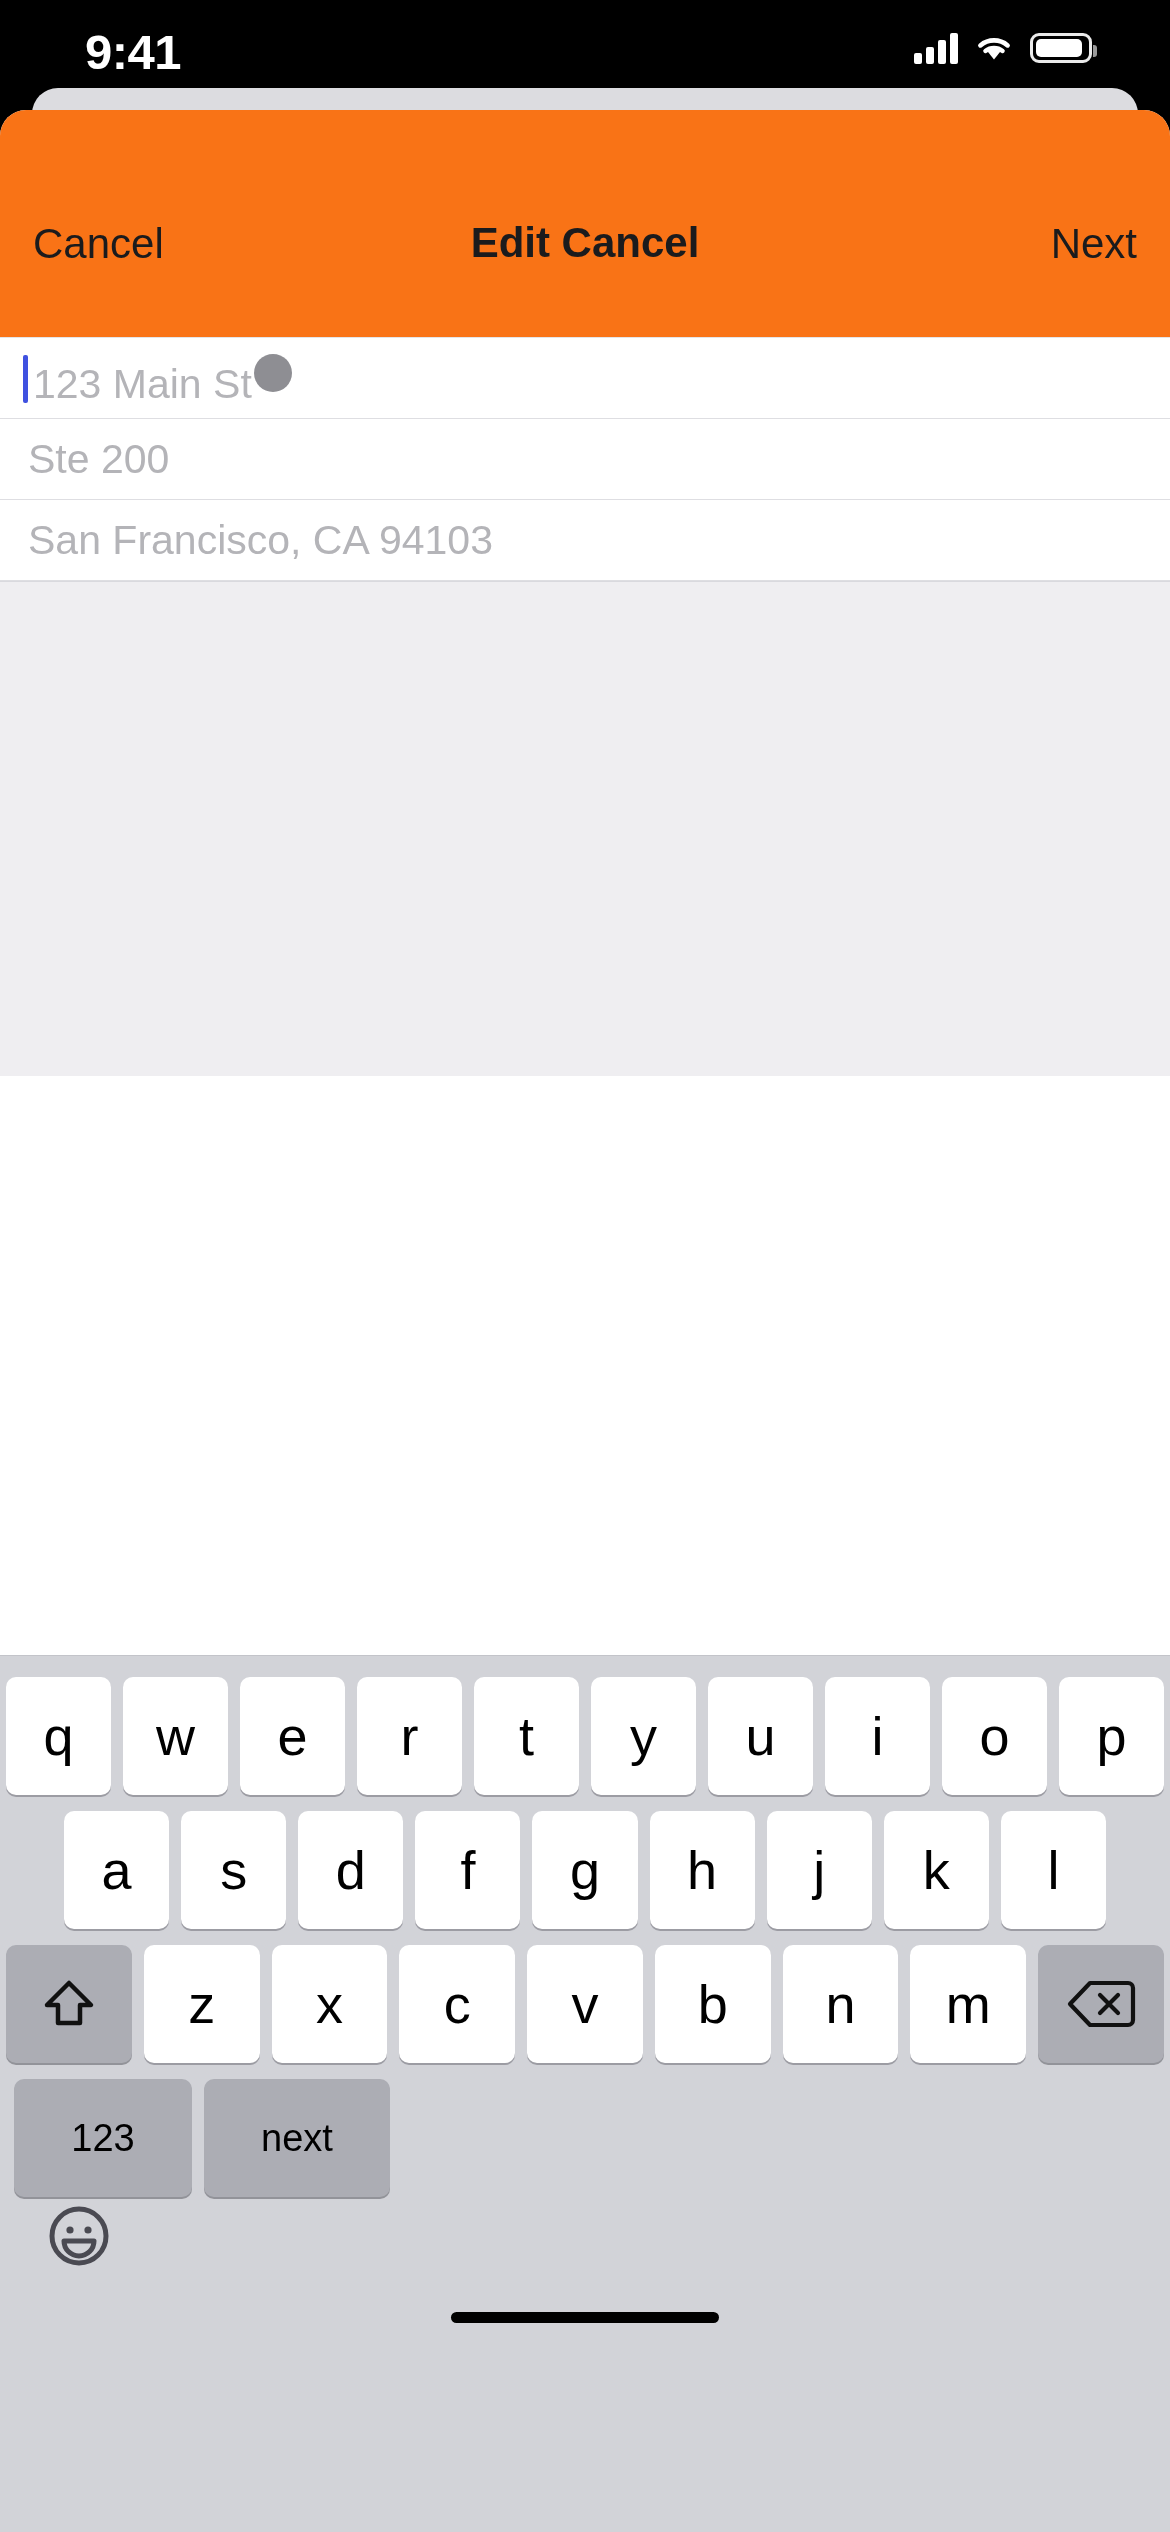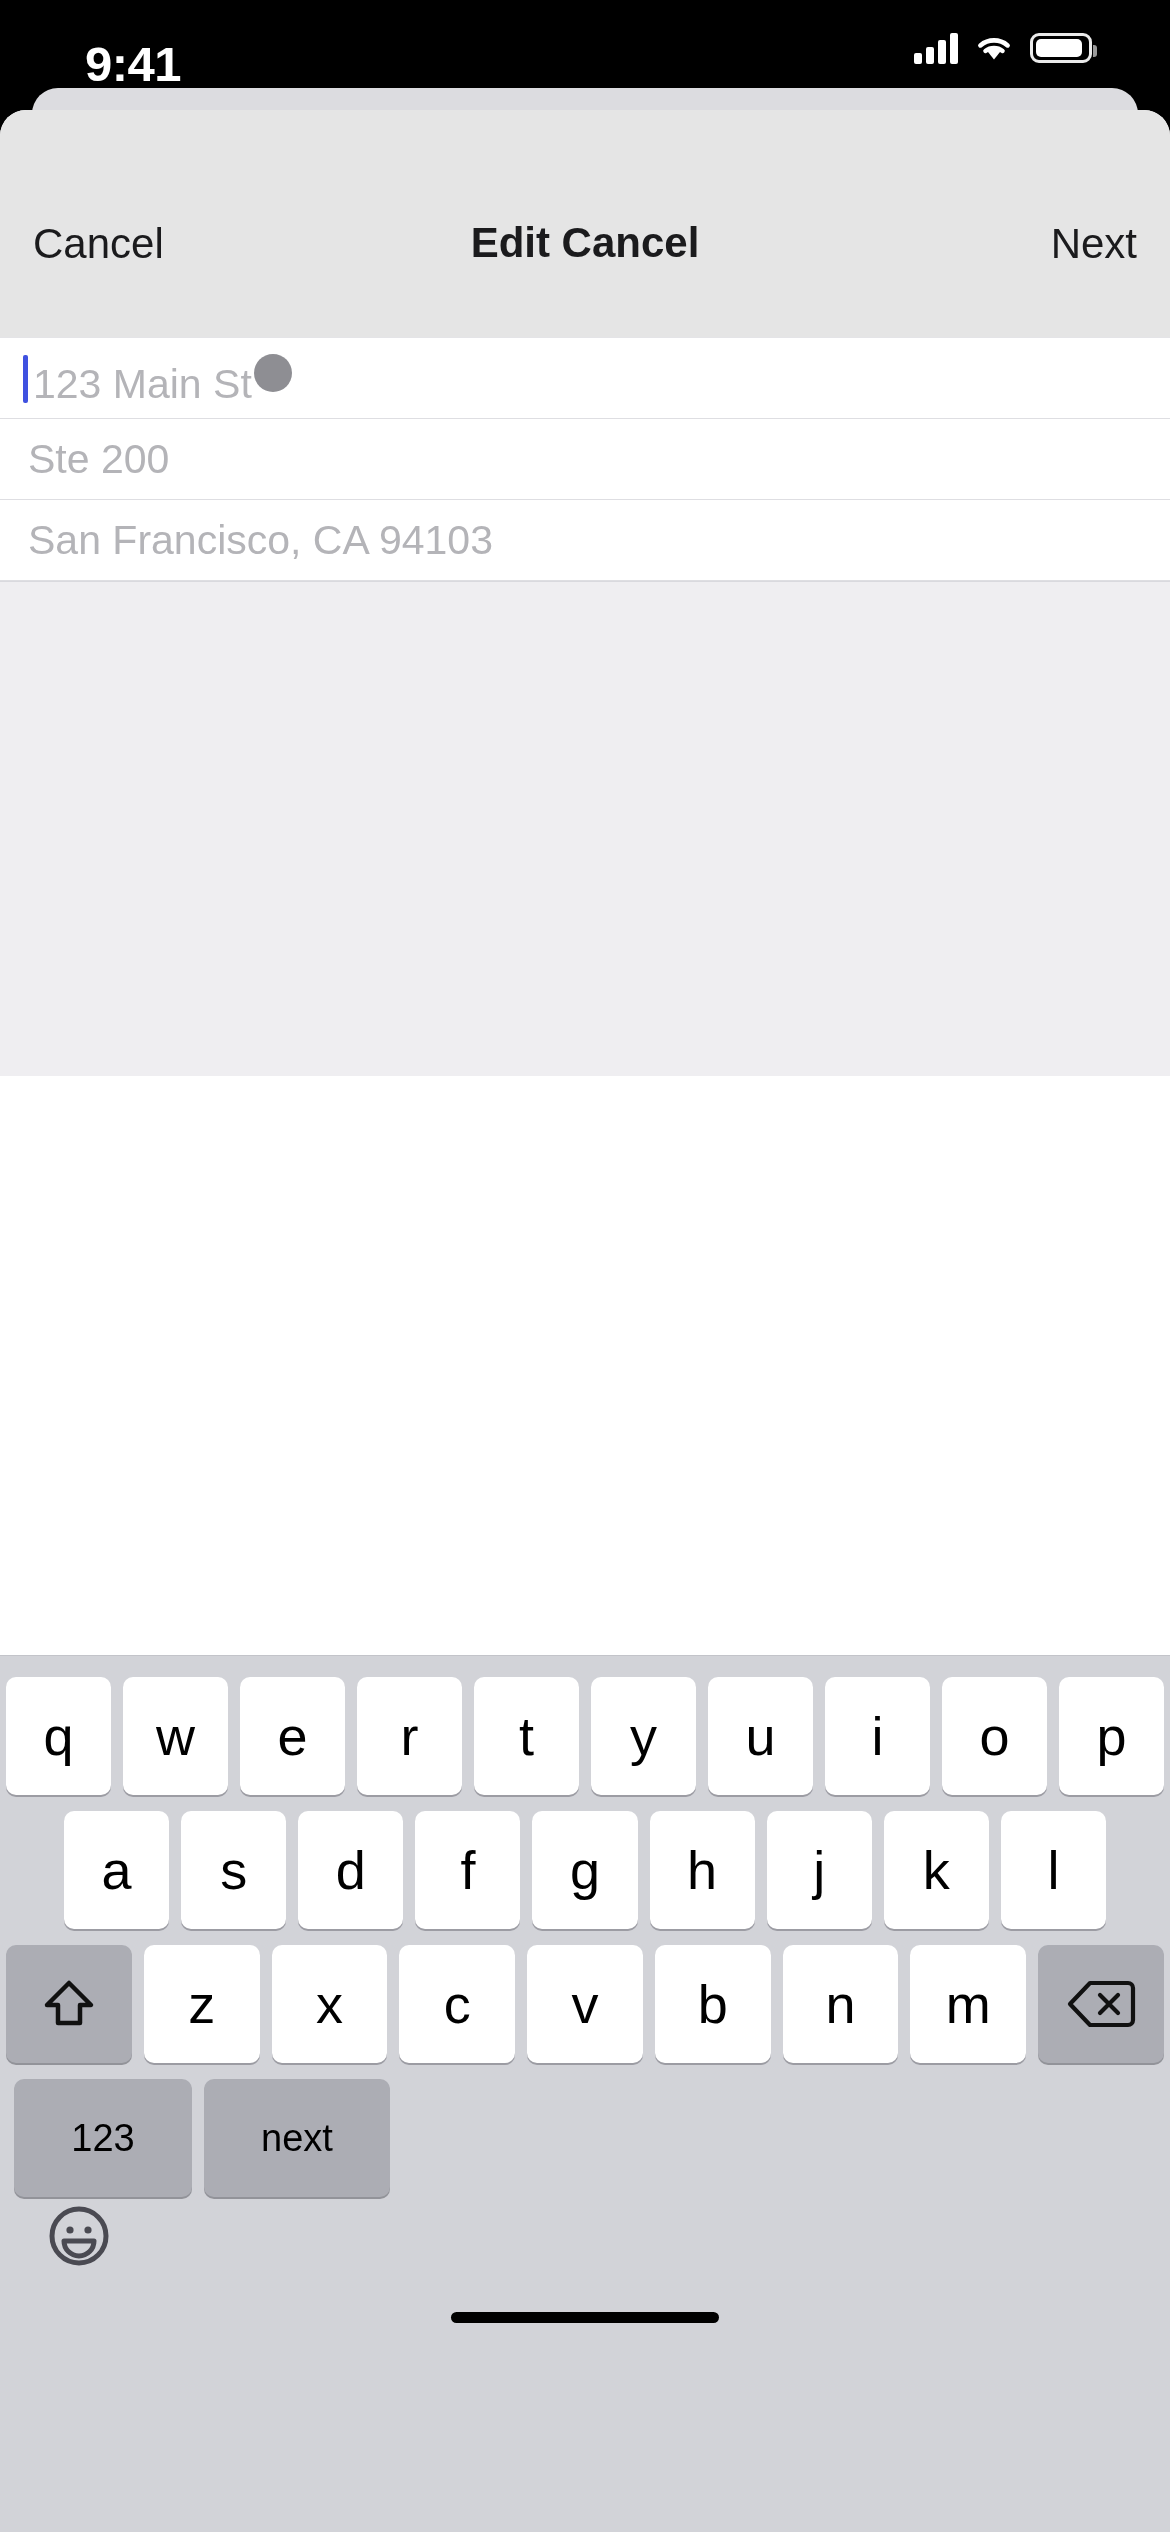--- a/index.html
+++ b/index.html
@@ -15,21 +15,21 @@
     background: #000;
   }
 
   
   .statusbar {
     position: absolute; top: 0; left: 0;
     width: 1170px; height: 96px;
     color: #fff;
   }
   .status-time {
-    position: absolute; left: 85px; top: 36px;
+    position: absolute; left: 85px; top: 24px;
     font-size: 49px; font-weight: 700;
     letter-spacing: -0.5px;
   }
   .status-right {
     position: absolute; right: 78px; top: 32px;
     display: flex; align-items: center; gap: 16px;
   }
   .sig { display: flex; align-items: flex-end; gap: 4px; height: 32px; }
   .sig i { display: block; width: 8px; background: #fff; border-radius: 2px; }
   .sig i:nth-child(1) { height: 11px; }
@@ -65,21 +65,21 @@
     width: 1170px; height: 2422px;
     background: #FFFFFF;
     border-radius: 26px 26px 0 0;
     overflow: hidden;
   }
 
   
   .navbar {
     position: relative;
     width: 100%; height: 228px;
-    background: #e5e5e5;
+    background: #f97316;
     border-bottom: 1px solid #E4E4E7;
   }
   .nav-cancel, .nav-next {
     position: absolute; top: 113px;
     font-size: 42px; color: #1b1b1d;
     line-height: 1; cursor: pointer;
   }
   .nav-cancel { left: 33px; }
   .nav-next { right: 33px; }
   .nav-title {

